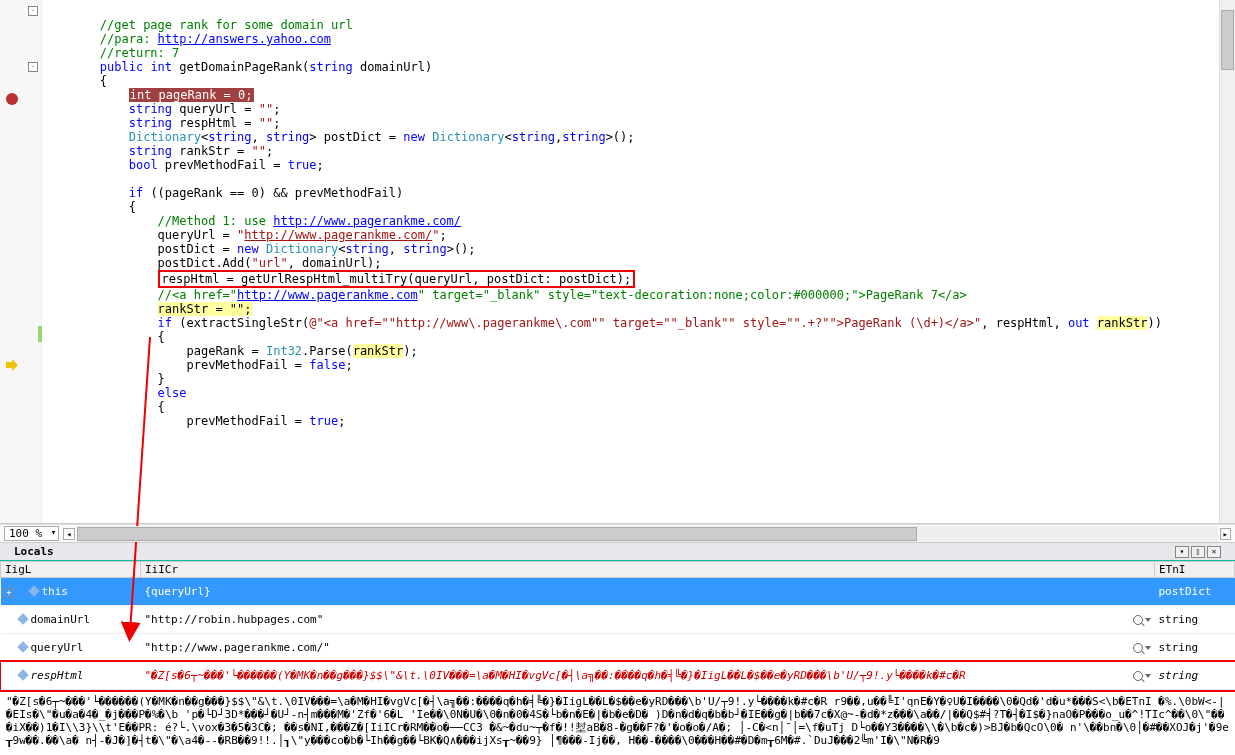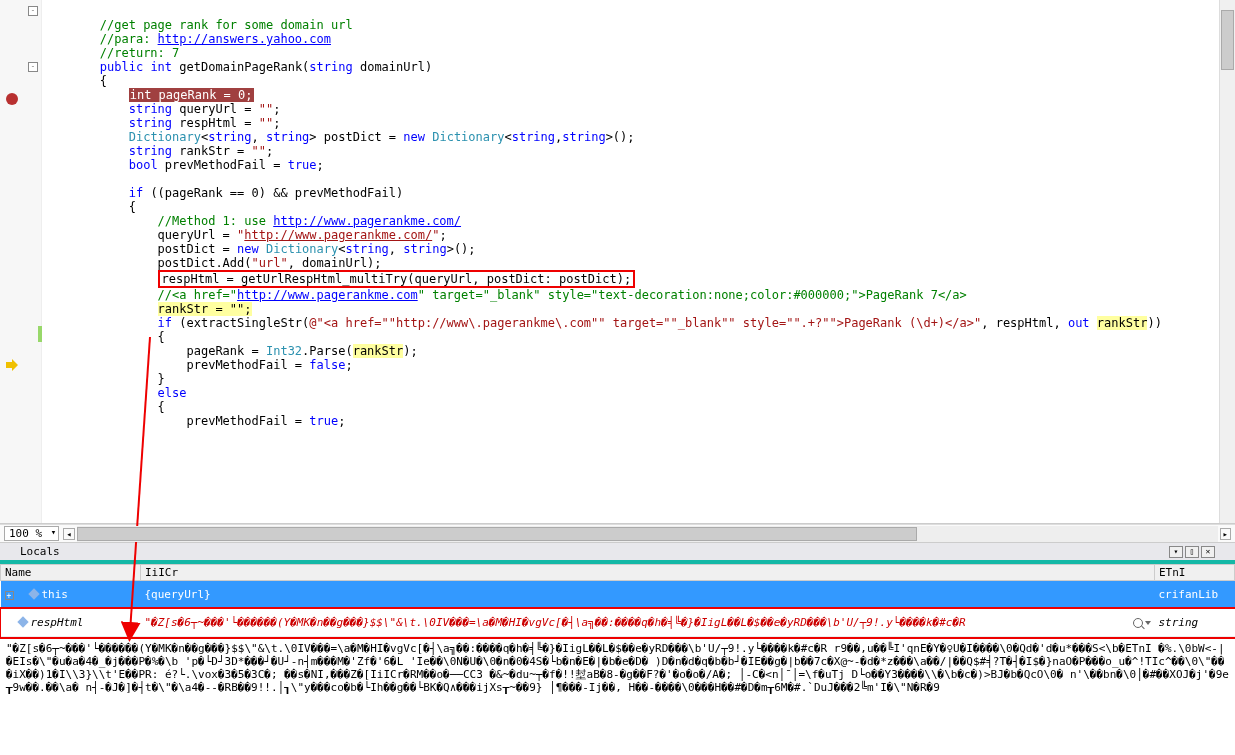--- a/index.html
+++ b/index.html
@@ -22,21 +22,21 @@
 .hl-red-bg { background: #a04040; color: #fff; padding: 0 1px; }
 .red-box { border: 2px solid #e00; padding: 0 2px; display: inline-block; }
 
 .zoom-bar { height: 18px; background: #fafafa; border-top: 1px solid #ddd; display: flex; align-items: center; padding: 0 4px; font-size: 11px; }
 .zoom-dd { border: 1px solid #aaa; padding: 0 16px 0 4px; background: #fff; position: relative; }
 .zoom-dd::after { content: "▾"; position: absolute; right: 2px; font-size: 9px; }
 .sb-track { flex: 1; height: 16px; background: #eee; margin: 0 2px; position: relative; }
 .sb-thumb { position: absolute; height: 14px; top: 1px; background: #ccc; border: 1px solid #aaa; }
 
 .locals-panel { background: #fff; }
-.locals-title { background: #e8e8ec; padding: 2px 20px; font-size: 11px; border-top: 1px solid #ccc; border-bottom: 4px solid #14b8a6; display: flex; align-items: center; }
+.locals-title { background: #e8e8ec; padding: 2px 14px; font-size: 11px; border-top: 1px solid #ccc; border-bottom: 1px solid #14b8a6; display: flex; align-items: center; font-weight: bold; }
 .locals-title .win-btns { margin-left: auto; display: flex; gap: 2px; }
 .win-btn { width: 14px; height: 12px; border: 1px solid #888; background: #f0f0f0; font-size: 8px; line-height: 10px; text-align: center; }
 
 .locals-table { width: 100%; border-collapse: collapse; table-layout: fixed; font-size: 11px; }
 .locals-table th { background: #f0f0f0; border: 1px solid #ccc; text-align: left; padding: 1px 4px; font-weight: normal; }
 .locals-table td { border-bottom: 1px solid #eee; padding: 7px 4px; height: 16px; white-space: nowrap; overflow: hidden; text-overflow: clip; }
 .col-name { width: 140px; }
 .col-type { width: 80px; }
 .row-sel td { background: #3399ff; color: #fff; }
 .diamond { display: inline-block; width: 8px; height: 8px; background: #8cb4e8; transform: rotate(45deg); margin: 0 4px 0 14px; }
@@ -130,30 +130,40 @@
     </div>
   </div>
   <table class="locals-table">
     <colgroup>
         <col class="col-name">
         <col>
         <col class="col-type">
       </colgroup>
     <thead>
         <tr>
-      <th>Name</th>
+      <th>IigL</th>
       <th>IiICr</th>
       <th>ETnI</th>
     </tr>
       </thead>
     <tbody id="locals-body">
         <tr class="row-sel ">
           <td><span class="plusbox">+</span><span class="diamond"></span>this</td>
           <td><span>{queryUrl}</span></td>
-          <td>crifanLib</td>
+          <td>postDict</td>
+        </tr>
+        <tr class="">
+          <td><span class="diamond"></span>domainUrl</td>
+          <td><span>"http://robin.hubpages.com"</span><span style="float: right;"><span class="mag"></span><span class="dd-tri"></span></span></td>
+          <td>string</td>
+        </tr>
+        <tr class="">
+          <td><span class="diamond"></span>queryUrl</td>
+          <td><span>"http://www.pagerankme.com/"</span><span style="float: right;"><span class="mag"></span><span class="dd-tri"></span></span></td>
+          <td>string</td>
         </tr>
         <tr class="red-row-box">
           <td><span class="diamond"></span>respHtml</td>
           <td><span class="changed">"�Z[s�6┬~���'└������(Y�MK�n��g���}$$\"&amp;\t.\0IV���=\a�M�HI�vgVc[�┤\a╗��:����q�h�╡╚�}�IigL��L�$��e�yRD���\b'U/┬9!.y└����k�#c�R</span><span style="float: right;"><span class="mag"></span><span class="dd-tri"></span></span></td>
           <td>string</td>
         </tr>
       </tbody>
   </table>
 </div>
 

